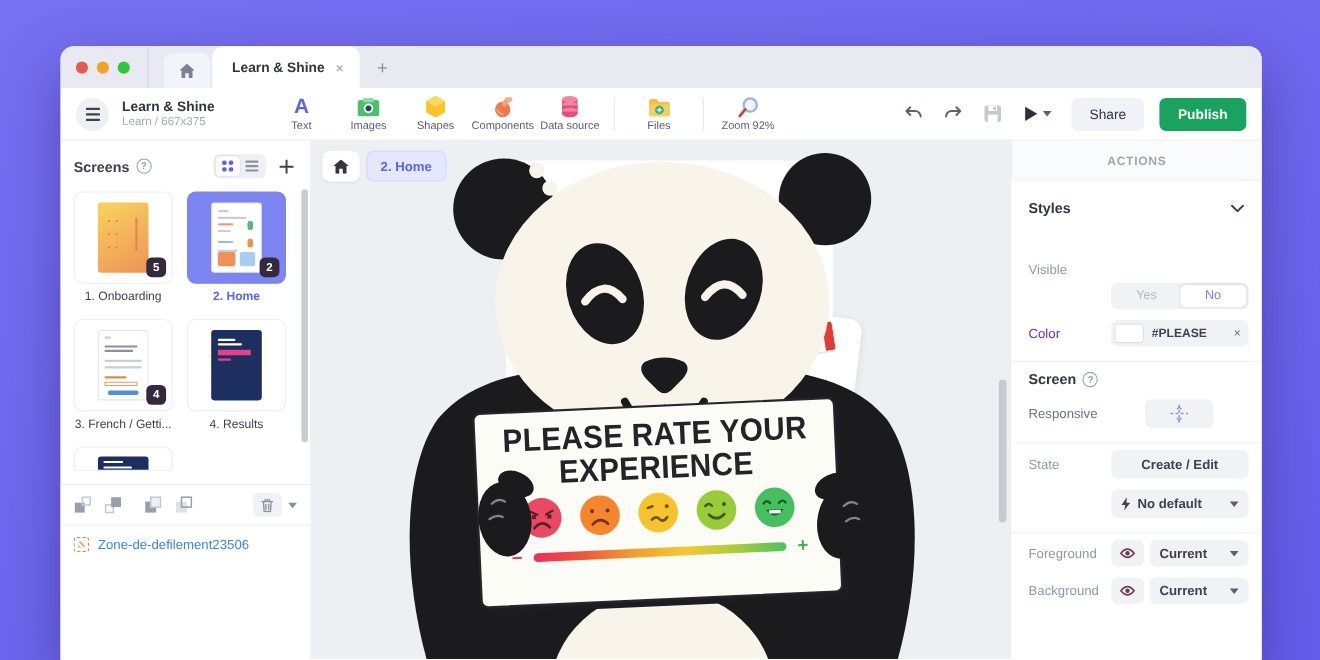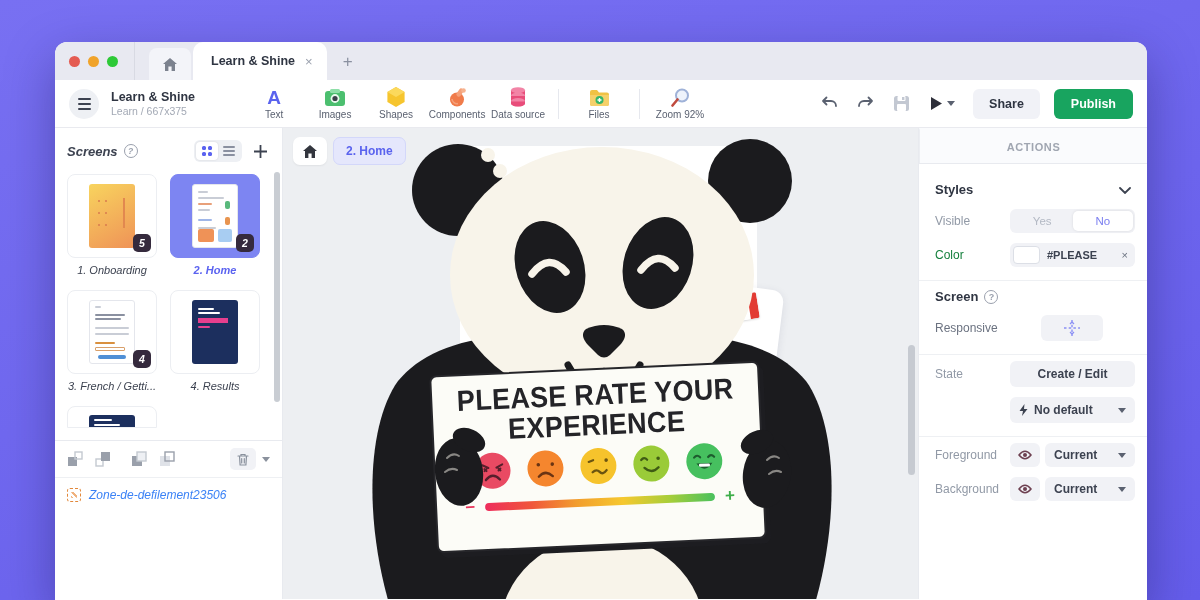--- a/index.html
+++ b/index.html
@@ -30,26 +30,26 @@
   .tools { display:flex; align-items:center; margin-left:52px; gap:7px; }
   .tool { display:flex; flex-direction:column; align-items:center; gap:2px; width:54px; cursor:pointer; }
   .tool .glyph { height:20px; display:flex; align-items:center; justify-content:center; }
   .tool .lbl { font-size:10px; color:#5a6170; white-space:nowrap; }
   .tb-div { width:1px; height:30px; background:#e6e8ee; margin:0 6px; }
   .text-glyph { font-size:19px; font-weight:bold; color:#5a63ee; line-height:1; }
   .tb-right { margin-left:auto; display:flex; align-items:center; gap:14px; }
   .icon-btn { display:flex; align-items:center; justify-content:center; width:22px; height:22px; }
   .play-wrap { display:flex; align-items:center; gap:4px; padding:0 4px; }
   .caret { width:0; height:0; border-left:4px solid transparent; border-right:4px solid transparent; border-top:5px solid #5a6170; }
-  .btn-share { background:#f1f2f7; color:#2f3542; font-size:12.5px; font-weight:bold; padding:8px 16px; border-radius:6px; }
+  .btn-share { background:#f1f2f7; color:#2f3542; font-size:12.5px; font-weight:normal; padding:8px 16px; border-radius:6px; }
   .btn-publish { color:#fff; font-size:12.5px; font-weight:bold; padding:8px 17px; border-radius:6px; }
 
   
   .main { display:flex; height:471px; }
-  .left-panel { width:228px; background:#fff; border-right:1px solid #e8eaef; position:relative;font-style:italic; }
+  .left-panel { width:228px; background:#fff; border-right:1px solid #e8eaef; position:relative; }
   .canvas { flex:1; background:#edeff2; position:relative; overflow:hidden; }
   .right-panel { width:229px; background:#fff; border-left:1px solid #e8eaef; position:relative; }
 
   
   .lp-head { display:flex; align-items:center; padding:12px 12px 10px; }
   .lp-title { font-size:13px; font-weight:bold; color:#3c4250; }
   .help { width:14px; height:14px; border-radius:50%; border:1.3px solid #9aa0ad; color:#9aa0ad; font-size:9px; display:inline-flex; align-items:center; justify-content:center; margin-left:6px; font-weight:bold; }
   .view-toggle { margin-left:auto; background:#eef0f4; border-radius:6px; display:flex; padding:2px; }
   .vt { width:22px; height:18px; border-radius:4px; display:flex; align-items:center; justify-content:center; }
   .vt.active { background:#fff; box-shadow:0 0 2px rgba(0,0,0,.12); }
@@ -112,21 +112,21 @@
   .rp-tabs { display:flex; height:36px; border-bottom:1px solid #e8eaef; }
   .rp-tab { flex:1; display:flex; align-items:center; justify-content:center; font-size:11px; letter-spacing:.6px; font-weight:bold; }
   .rp-tab.active { color:#3c4250; border-top:2.5px solid #5a54e0; background:#fff; }
   .rp-tab.inactive { color:#a0a6b1; background:#fafbfd; border-left:1px solid #eceef2; border-top:2.5px solid transparent; }
   .sec-head { display:flex; align-items:center; padding:16px 16px 6px; }
   .sec-title { font-size:13px; font-weight:bold; color:#2f3542; }
   .sec-chev { margin-left:auto; }
   .prow { display:flex; align-items:center; padding:5px 12px 5px 16px; }
   .plabel { font-size:12px; color:#9199a6; }
   .pctrl { margin-left:auto; }
-  .seg { width:125px; height:24px; background:#f1f2f6; border-radius:6px; display:flex; padding:2px; }
+  .seg { width:125px; height:24px; background:#f1f2f6; border-radius:6px; display:flex; padding:2px;margin-top:48px; }
   .seg .opt { flex:1; display:flex; align-items:center; justify-content:center; font-size:11.5px; color:#b3b9c4; border-radius:5px; }
   .seg .opt.sel { background:#fff; color:#7b7ff0; box-shadow:0 0 3px rgba(0,0,0,.10); }
   .color-field { width:125px; height:24px; background:#f1f2f6; border-radius:6px; display:flex; align-items:center; padding:0 7px 0 3px; gap:7px; }
   .swatch { width:27px; height:18px; background:#fff; border:1px solid #dcdfe6; border-radius:4px; }
   .color-val { font-size:11px; font-weight:bold; color:#3c4250; flex:1; }
   .clear-x { font-size:11px; color:#6b7280; }
   .rp-div { height:1px; background:#eef0f3; margin:8px 0 4px; }
   .btn-gray { width:125px; height:26px; background:#f1f2f6; border-radius:6px; display:flex; align-items:center; justify-content:center; font-size:12px; font-weight:bold; color:#3c4250; }
   .dd { width:125px; height:26px; background:#f1f2f6; border-radius:6px; display:flex; align-items:center; padding:0 9px; gap:6px; font-size:12px; font-weight:bold; color:#3c4250; }
   .dd .caret { margin-left:auto; border-top-color:#5a6170; }
@@ -525,21 +525,21 @@
 
       <div class="prow">
         <span class="plabel">Visible</span>
         <span class="pctrl seg">
           <span class="opt">Yes</span>
           <span class="opt sel">No</span>
         </span>
       </div>
 
       <div class="prow">
-        <span class="plabel" style="color:#15803d">Color</span>
+        <span class="plabel" style="color:#6d28d9">Color</span>
         <span class="pctrl color-field">
           <span class="swatch"></span>
           <span class="color-val">#PLEASE</span>
           <span class="clear-x">×</span>
         </span>
       </div>
 
       <div class="rp-div"></div>
 
       <div class="sec-head" style="padding-top:4px">

